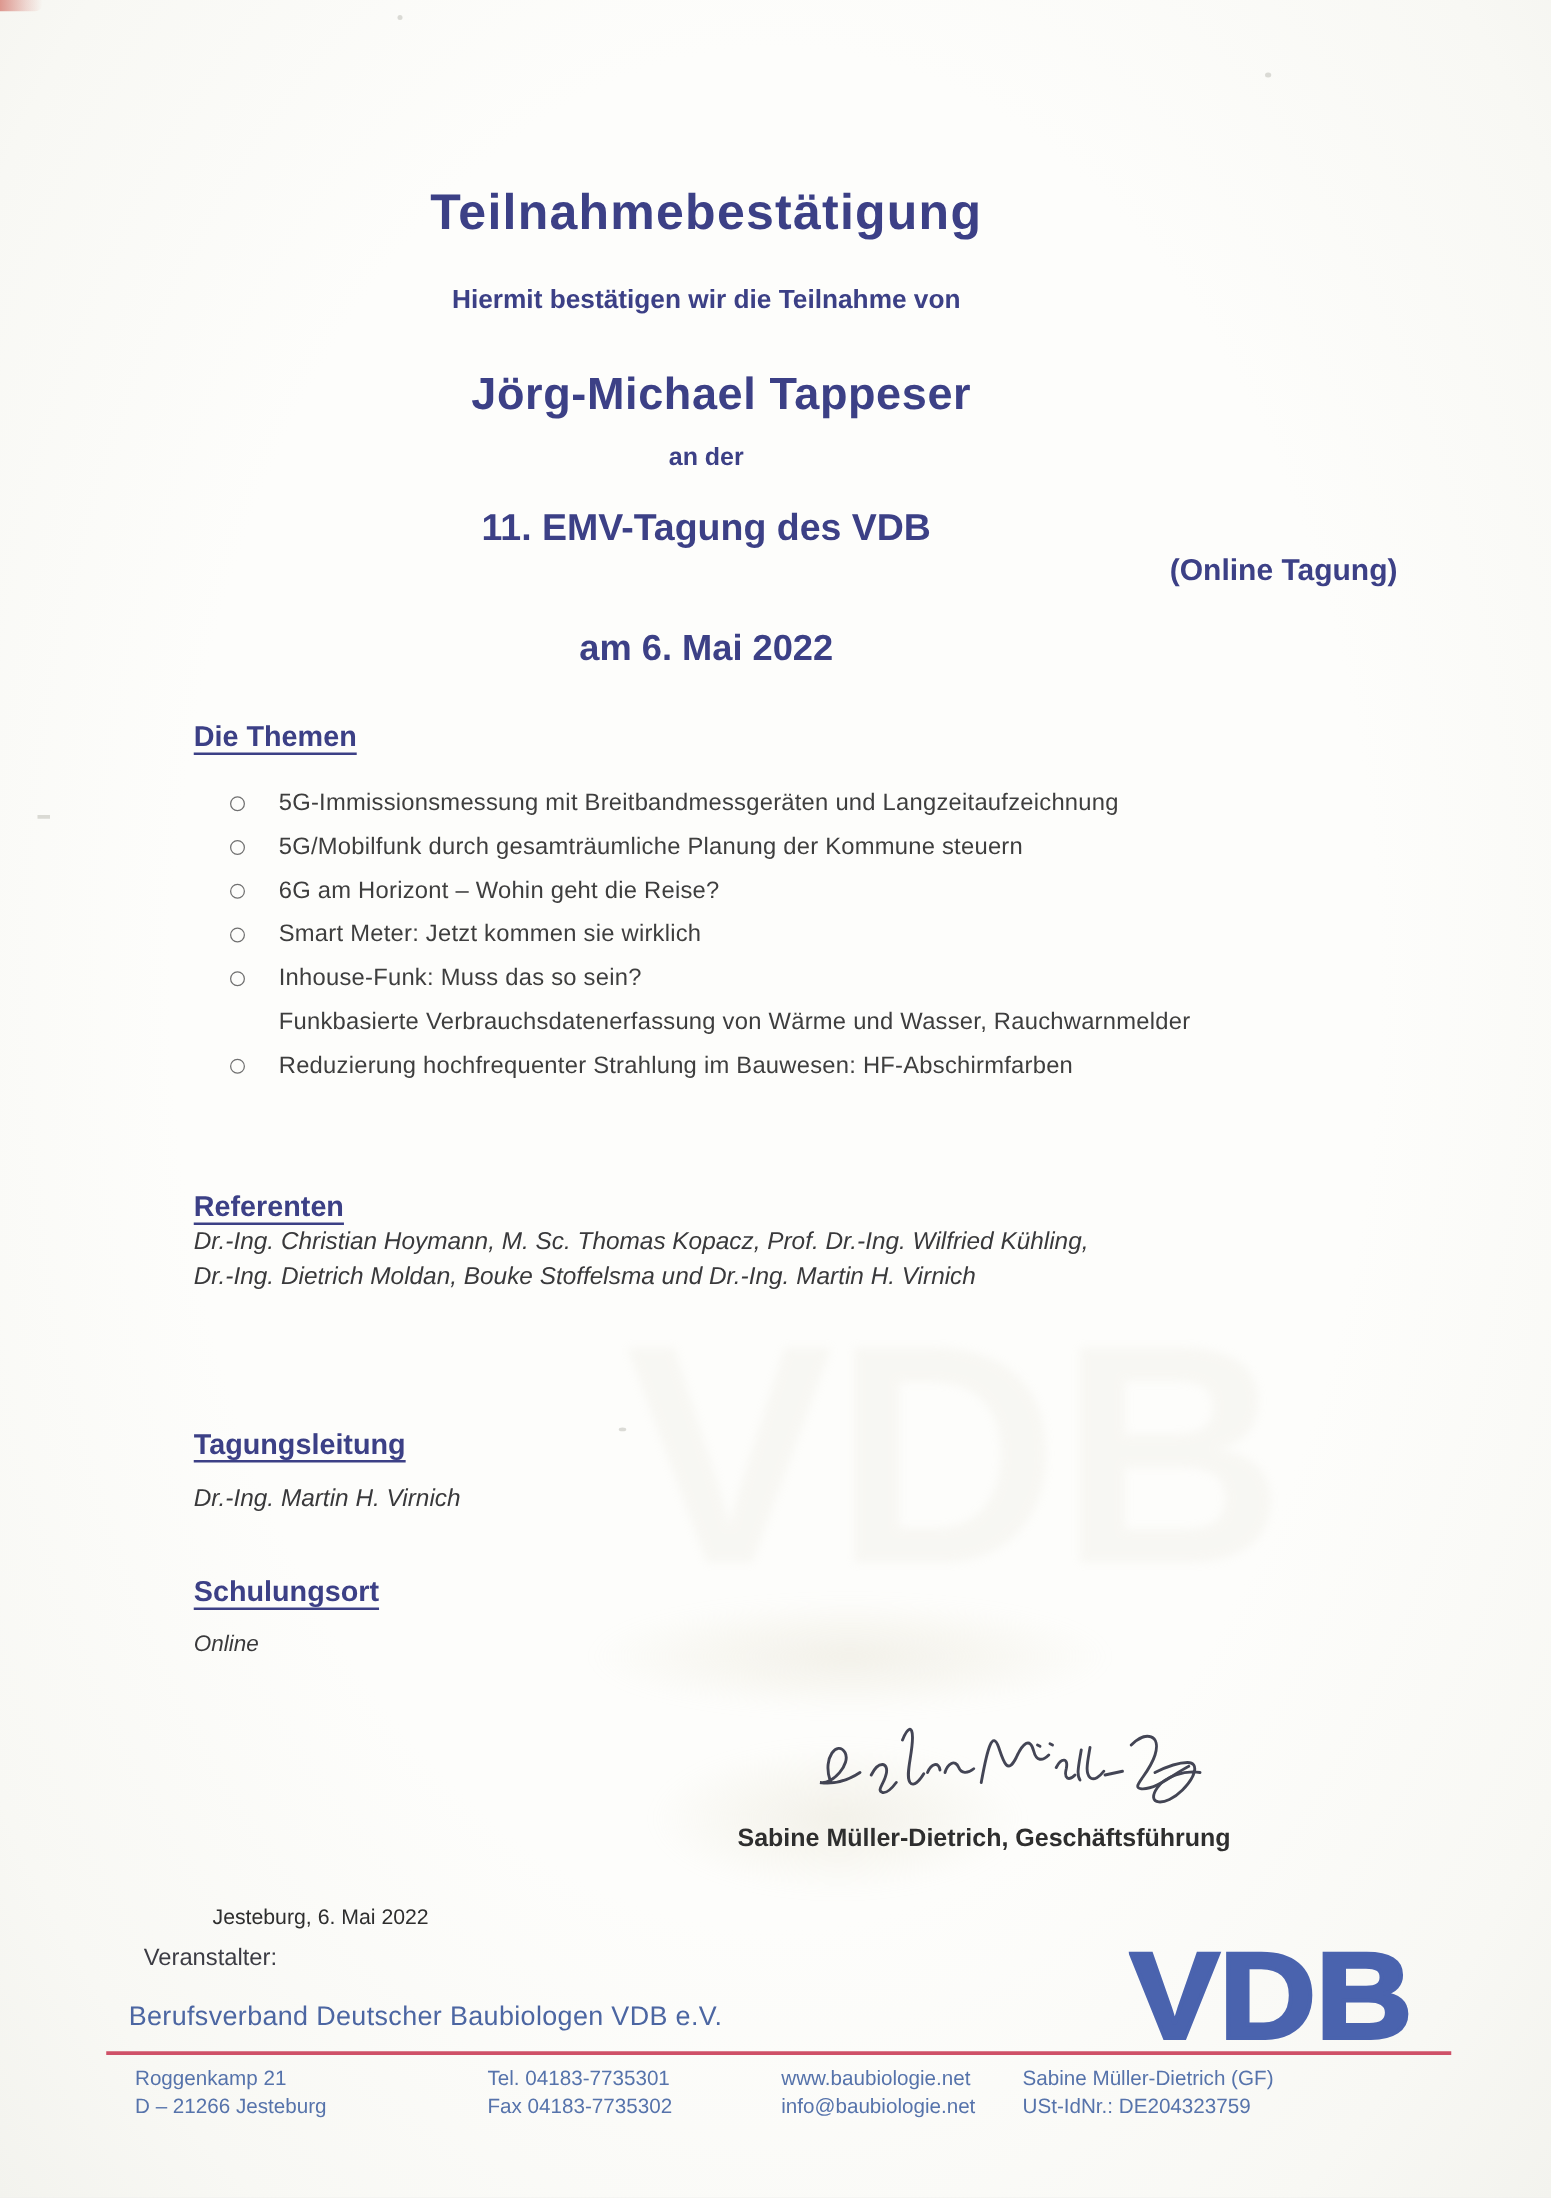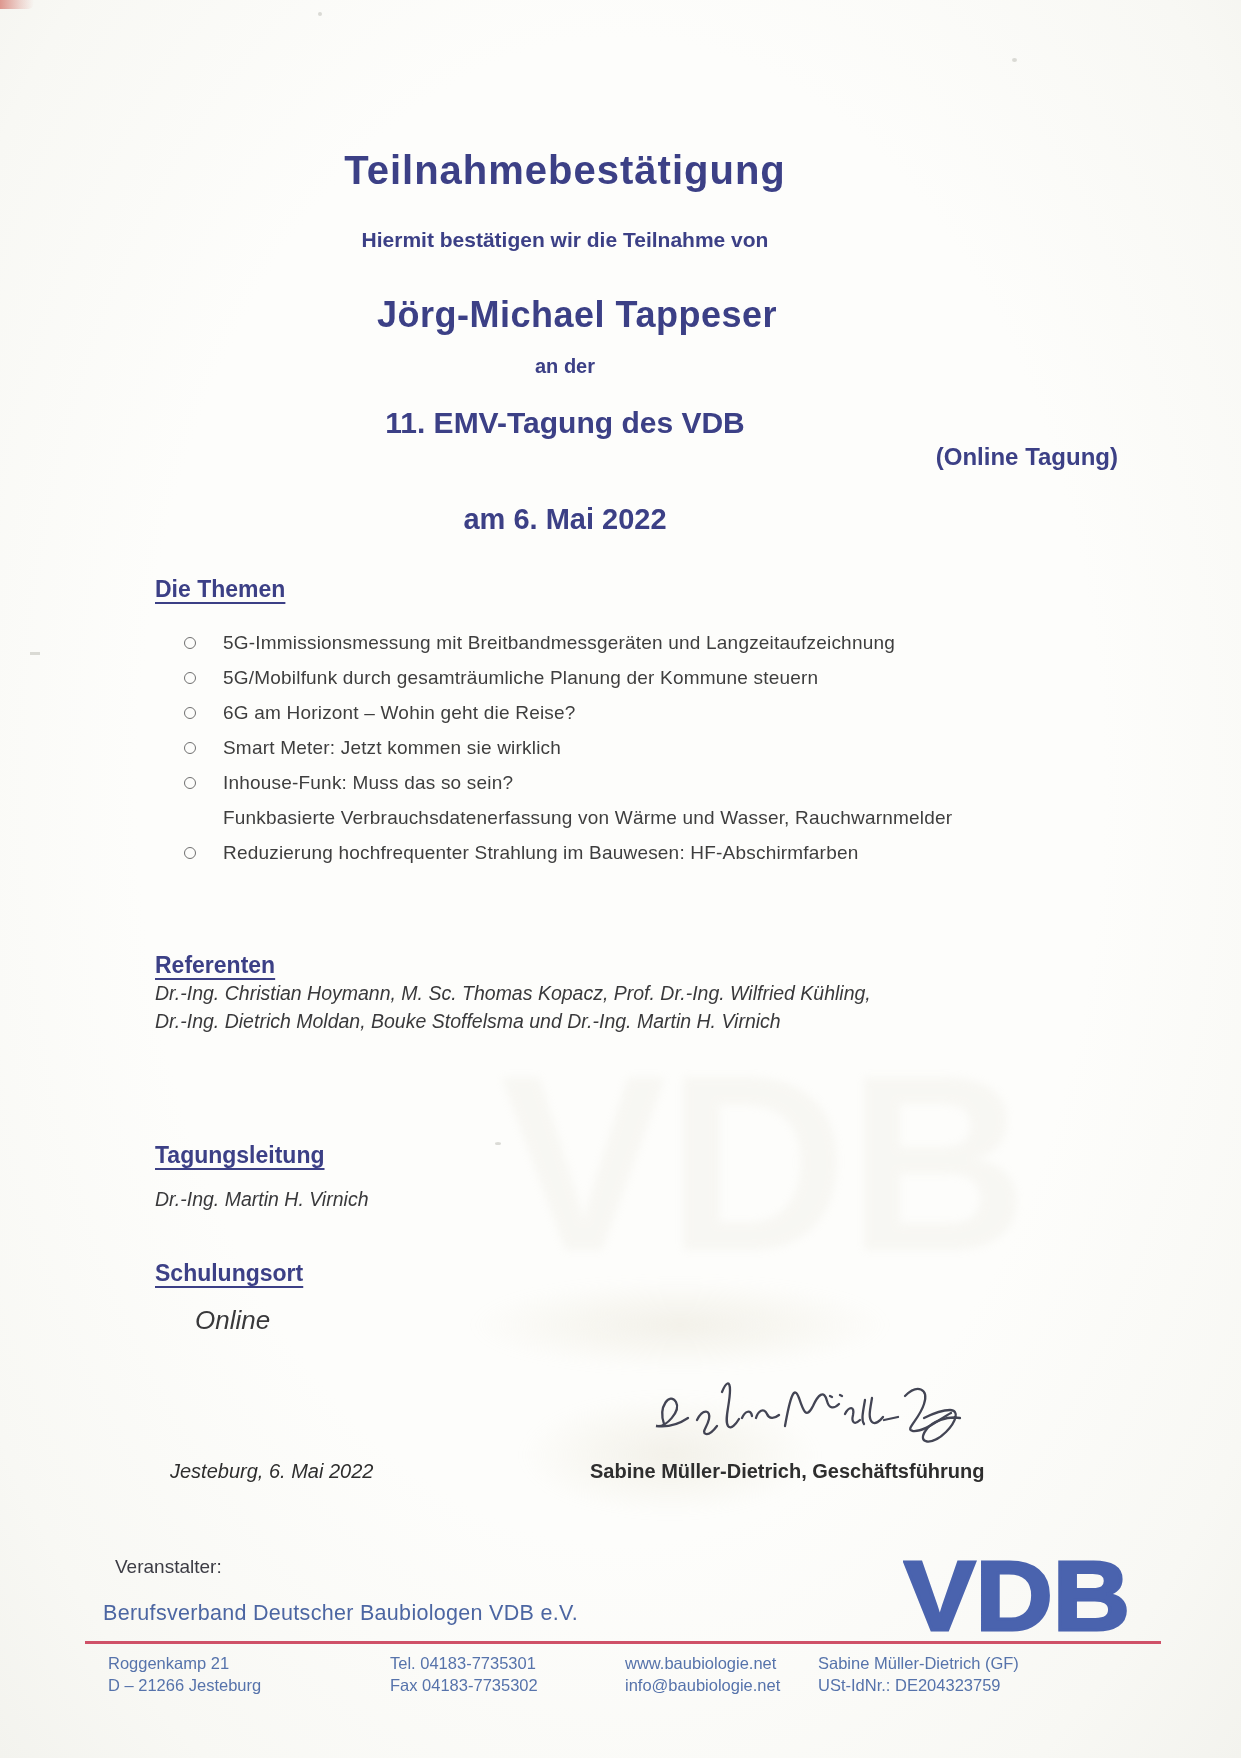--- a/index.html
+++ b/index.html
@@ -49,24 +49,24 @@
   .theme-marker.hidden::before{display:none;}
   .theme-text{flex:1;}
 
   .refs{position:absolute;left:155px;top:952px;width:980px;}
   .refs .lines{font-style:italic;font-size:19.5px;color:#39393b;line-height:28px;}
 
   .leitung{position:absolute;left:155px;top:1120px;width:700px;margin-top:22px;}
   .leitung .value{margin-top:19px;font-style:italic;font-size:19.5px;color:#39393b;}
 
   .ort{position:absolute;left:155px;top:1260px;width:700px;}
-  .ort .value{margin-top:18px;font-style:italic;font-size:26px;color:#39393b;margin-left:40px;}
+  .ort .value{margin-top:18px;font-style:italic;font-size:18px;color:#39393b;}
 
   .signature-svg{position:absolute;left:642px;top:1362px;}
-  .place-date{position:absolute;left:170px;top:1460px;font-size:20px;color:#2e2e2e;font-style:italic;}
+  .place-date{position:absolute;left:170px;top:1524px;font-size:17px;color:#2e2e2e;}
   .signer{position:absolute;left:590px;top:1460px;font-size:20px;color:#2e2e2e;font-weight:bold;}
 
   .veranstalter-label{position:absolute;left:115px;top:1556px;font-size:19px;color:#3c3c44;}
   .organization{position:absolute;left:103px;top:1601px;font-size:21.5px;color:#4c66a2;letter-spacing:.3px;}
   .logo-svg{position:absolute;left:903px;top:1550px;}
   .footer-rule{position:absolute;left:85px;top:1641px;width:1076px;height:3px;background:#cf5168;}
   .fcol{position:absolute;top:1652px;font-size:16.5px;line-height:22px;color:#5673ab;}
   .fcol.c1{left:108px;}
   .fcol.c2{left:390px;}
   .fcol.c3{left:625px;}

